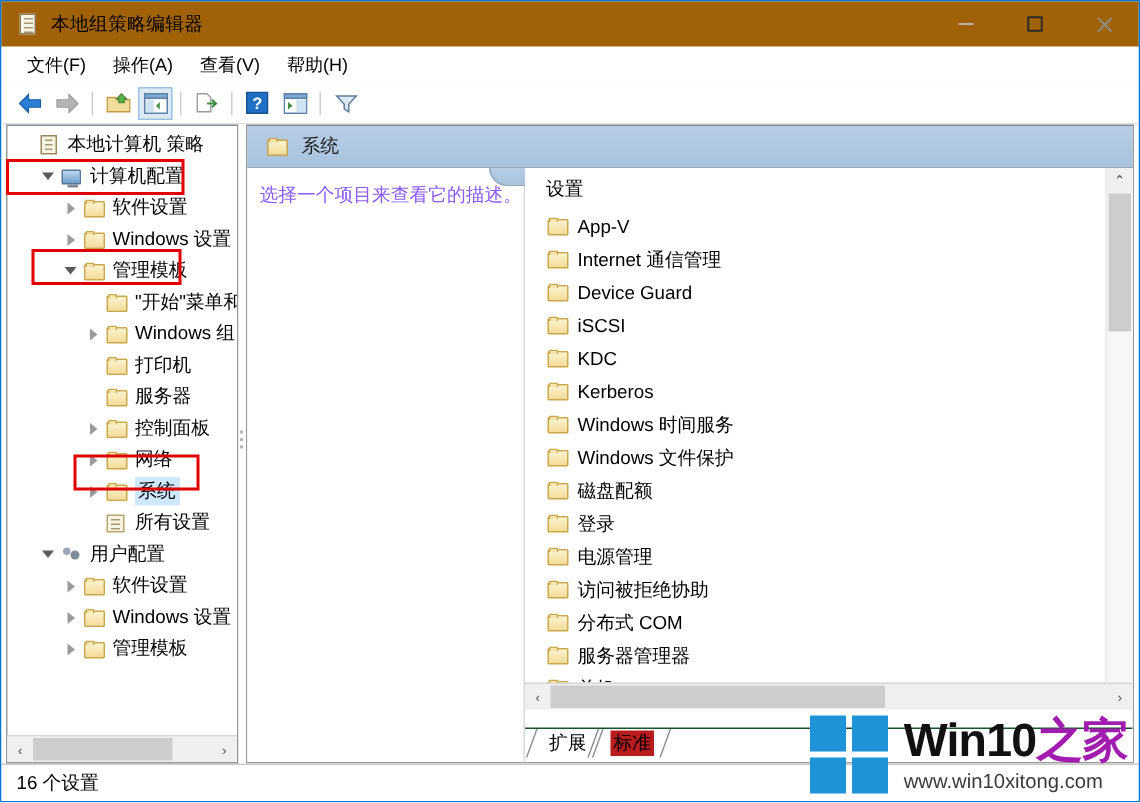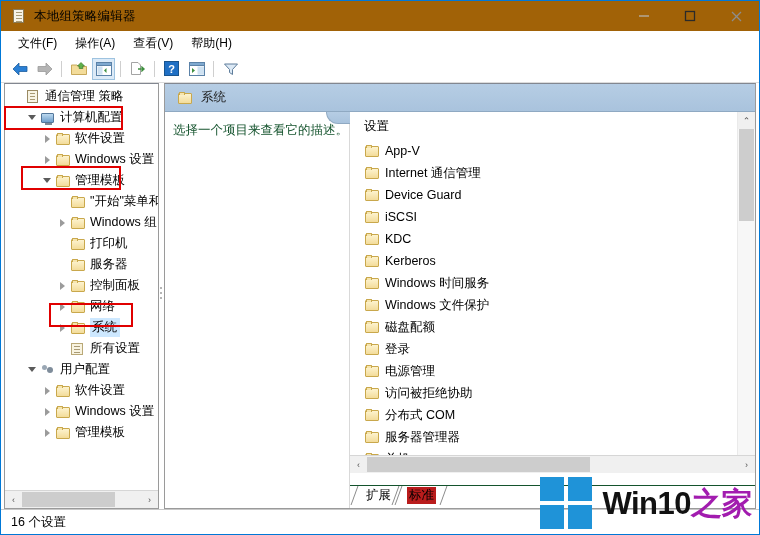--- a/index.html
+++ b/index.html
@@ -395,21 +395,21 @@
     width: 184px;
     flex: 0 0 auto;
     position: relative;
     background: #ffffff;
     border-right: 1px solid #d9d9d9;
   }
   .desc-text {
     position: absolute;
     left: 8px; top: 10px;
     font-size: 12.5px;
-    color: #14532d;
+    color: #8b5cf6;
     white-space: nowrap;
   }
   
   .tab-shoulder {
     position: absolute;
     right: -1px; top: 0;
     width: 24px; height: 12px;
     background: linear-gradient(#b6cde4, #a9c3dd);
     border-bottom-left-radius: 12px;
     border-left: 1px solid #8fa9c2;
@@ -686,21 +686,21 @@
     <div class="content">
 
       <div class="tree-pane">
         <div class="tree-scroll">
           <div id="tree-list">
               <div class="tree-row" style="padding-left: 4px;">
                 <span class="expander"></span>
                 <span class="tree-icon">
                   <span class="rootdoc"></span>
                 </span>
-                <span class="tree-label">通信管理 策略</span>
+                <span class="tree-label">本地计算机 策略</span>
               </div>
               <div class="tree-row" style="padding-left: 19px;">
                 <span class="expander">
                   <span class="chev chev-down"></span>
                 </span>
                 <span class="tree-icon">
                   <span class="pc"></span>
                 </span>
                 <span class="tree-label">计算机配置</span>
               </div>
@@ -1004,15 +1004,16 @@
     <div class="wm-logo">
       <i></i>
         <i></i>
         <i></i>
         <i></i>
     </div>
     <div class="wm-text">
       <div class="wm-line1">
         <span class="en">Win10</span><span class="cn">之家</span>
       </div>
+      <div class="wm-line2">www.win10xitong.com</div>
     </div>
   </div>
 </div>
 
 </body></html>

